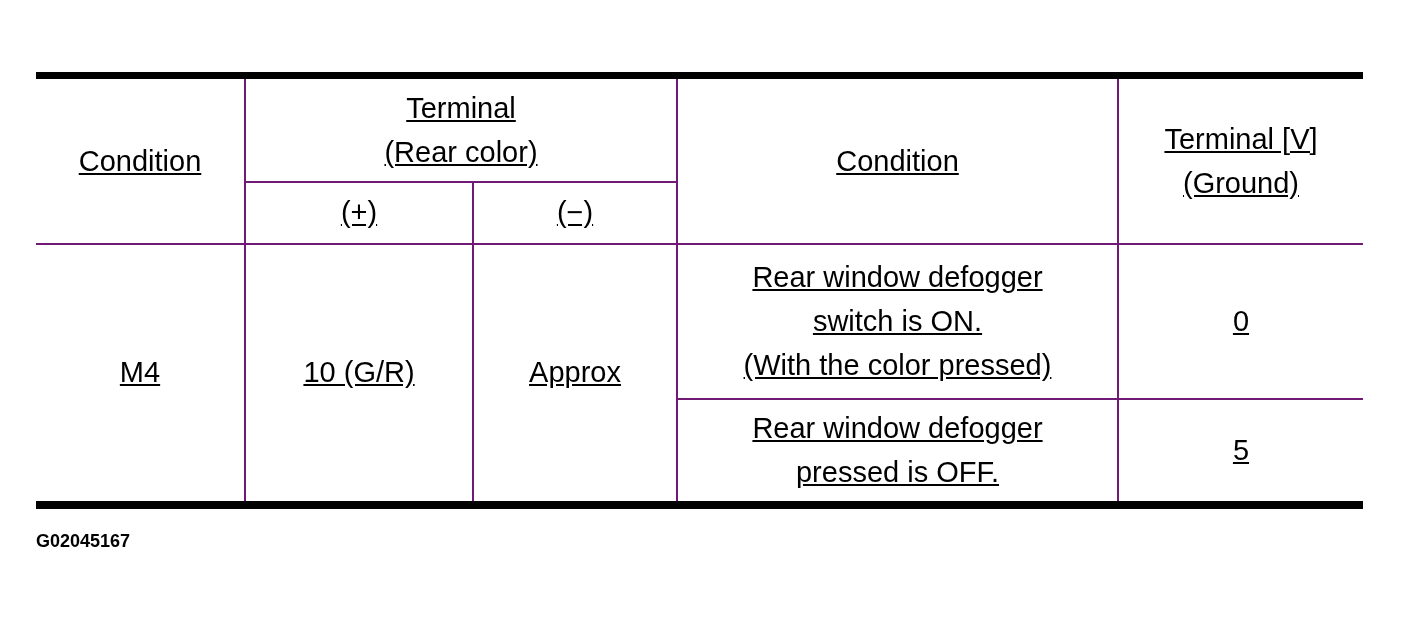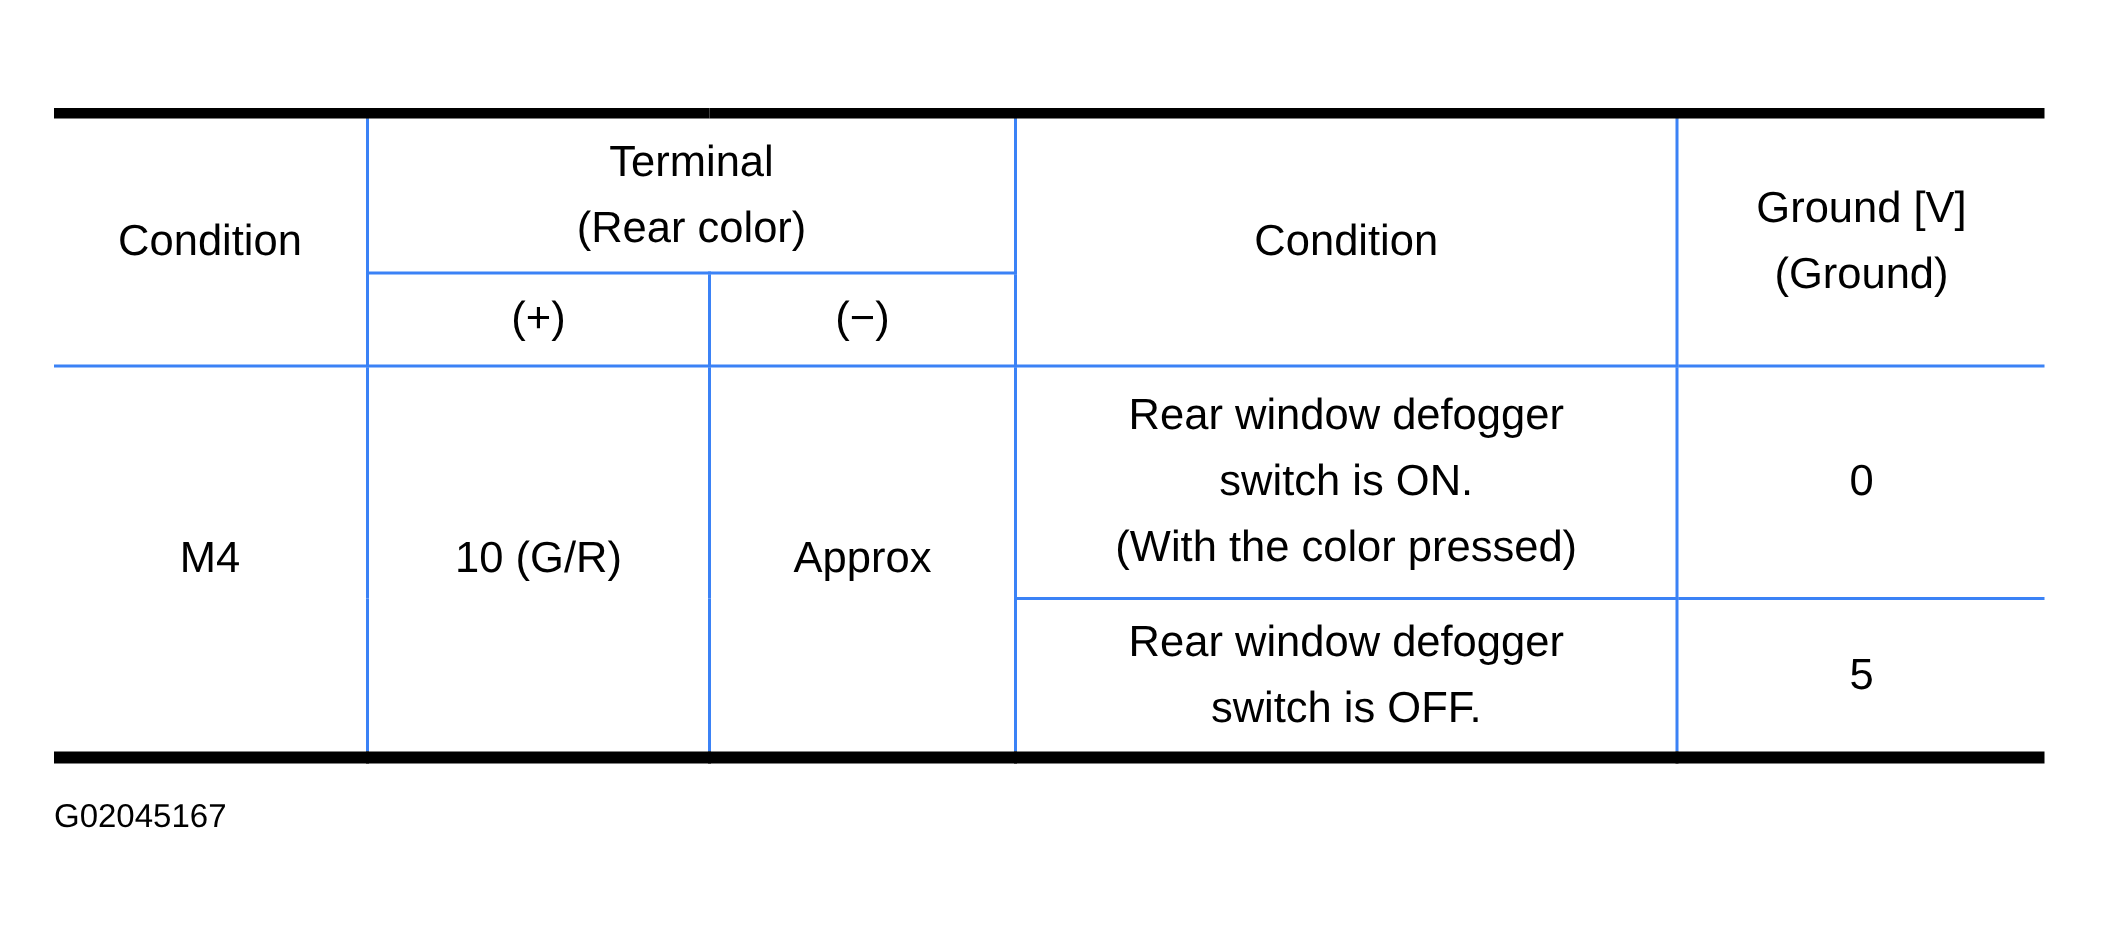--- a/index.html
+++ b/index.html
@@ -29,25 +29,26 @@
     table-layout: fixed;
     border-top: 7px solid #000;
     border-bottom: 8px solid #000;
     border-left: 0;
     border-right: 0;
     font-size: 29px;
     line-height: 1.25;
   }
 
   table.spec-table td {
-    border: 2px solid #3b82f6;
+    border: 2px solid #701a75;
     text-align: center;
     vertical-align: middle;
     padding: 0;
     background: #ffffff;
+    text-decoration: underline;
   }
 
   
   td.no-left  { border-left: 0 !important; }
   td.no-right { border-right: 0 !important; }
 
   
   tr.row-terminal-head { height: 106px; }
   tr.row-polarity      { height: 62px; }
   tr.row-cond-on       { height: 155px; }
@@ -60,22 +61,22 @@
     padding-left: 22px;
     padding-right: 8px;
     margin-left: 40px;
   }
   .cond-line { line-height: 44px; white-space: nowrap; }
 
   .figure-label {
     position: absolute;
     left: 36px;
     top: 531px;
-    font-size: 22px;
-    font-weight: normal;
+    font-size: 18px;
+    font-weight: bold;
     letter-spacing: 0px;
   }
 </style>
 </head>
 <body>
 
 <div class="page">
 
   <table class="spec-table">
     <colgroup>
@@ -91,21 +92,21 @@
       <td rowspan="2" class="no-left">Condition</td>
       <td colspan="2">
         <div class="two-line">
           <div>Terminal</div>
           <div>(Rear color)</div>
         </div>
       </td>
       <td rowspan="2">Condition</td>
       <td rowspan="2" class="no-right">
         <div class="two-line">
-          <div>Ground [V]</div>
+          <div>Terminal [V]</div>
           <div>(Ground)</div>
         </div>
       </td>
     </tr>
 
     <tr class="row-polarity">
       <td>(+)</td>
       <td>(−)</td>
     </tr>
 
@@ -117,21 +118,21 @@
         <div class="cond-line">Rear window defogger</div>
         <div class="cond-line">switch is ON.</div>
         <div class="cond-line">(With the color pressed)</div>
       </td>
       <td class="no-right">0</td>
     </tr>
 
     <tr class="row-cond-off">
       <td class="condition-cell">
         <div class="cond-line">Rear window defogger</div>
-        <div class="cond-line">switch is OFF.</div>
+        <div class="cond-line">pressed is OFF.</div>
       </td>
       <td class="no-right">5</td>
     </tr>
   </tbody>
     </table>
 
   <div class="figure-label">G02045167</div>
 
 </div>
 

